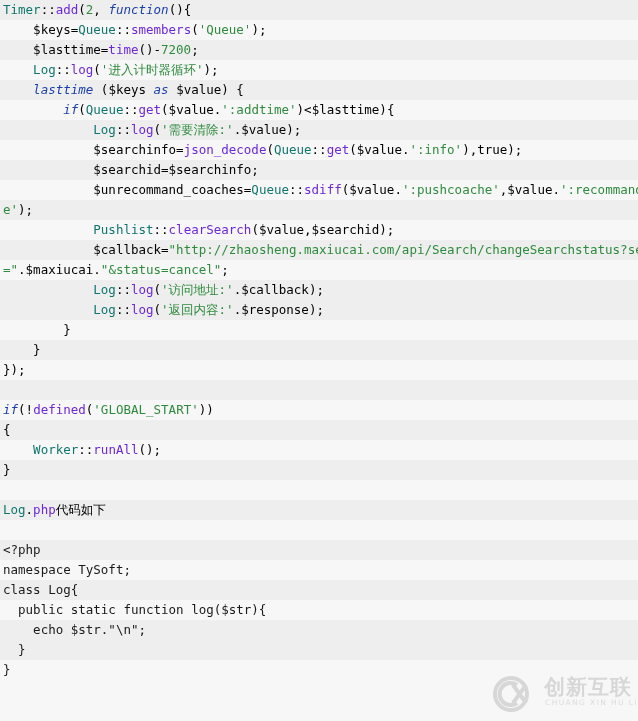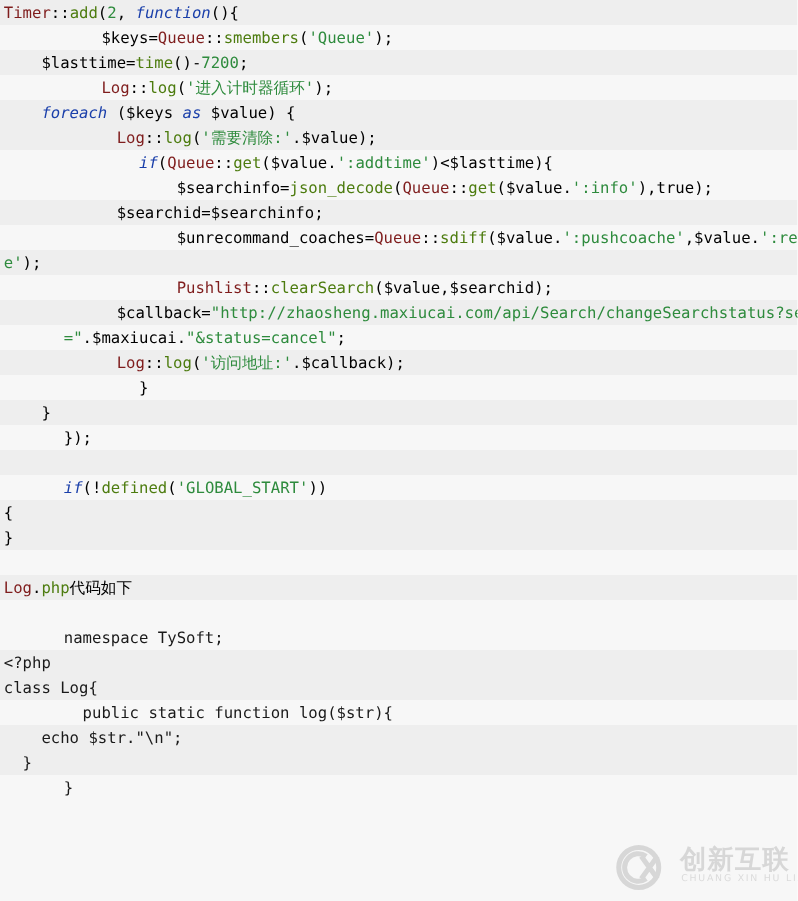--- a/index.html
+++ b/index.html
@@ -24,26 +24,26 @@
     height: 20px;
     line-height: 20px;
     padding-left: 3px;
     font-size: 12.5px;
     white-space: pre;
     color: #000000;
     letter-spacing: 0px;
     overflow: visible;
   }
   .code-line.odd  { background: #eeeeee; }
-  .code-line.even { background: #f7f7f7; margin-left: 48px; }
+  .code-line.even { background: #f7f7f7; }
 
   
   .t-plain  { color: #000000; }
-  .t-cls    { color: #7f1d1d; }   
-  .t-fn     { color: #4d7c0f; }   
+  .t-cls    { color: #0f766e; }   
+  .t-fn     { color: #6d28d9; }   
   .t-kw     { color: #1a3faa; font-style: italic; }   
   .t-str    { color: #2e8b3d; }   
   .t-num    { color: #2e8b3d; }
   .t-none   { color: #1a1a1a; }   
 
   #watermark {
     position: absolute;
     right: 6px;
     bottom: 2px;
     width: 142px;
@@ -81,43 +81,45 @@
 </style>
 </head>
 <body>
 
 <div id="code-listing">
   <div id="code-lines">
       <div class="code-line odd"><span class="t-cls">Timer</span><span class="t-plain">::</span><span class="t-fn">add</span><span class="t-plain">(</span><span class="t-num">2</span><span class="t-plain">, </span><span class="t-kw">function</span><span class="t-plain">(){</span></div>
       <div class="code-line even"><span class="t-plain">    $keys=</span><span class="t-cls">Queue</span><span class="t-plain">::</span><span class="t-fn">smembers</span><span class="t-plain">(</span><span class="t-str">'Queue'</span><span class="t-plain">);</span></div>
       <div class="code-line odd"><span class="t-plain">    $lasttime=</span><span class="t-fn">time</span><span class="t-plain">()-</span><span class="t-num">7200</span><span class="t-plain">;</span></div>
       <div class="code-line even"><span class="t-plain">    </span><span class="t-cls">Log</span><span class="t-plain">::</span><span class="t-fn">log</span><span class="t-plain">(</span><span class="t-str">'进入计时器循环'</span><span class="t-plain">);</span></div>
-      <div class="code-line odd"><span class="t-plain">    </span><span class="t-kw">foreach</span><span class="t-plain"> ($keys </span><span class="t-kw">as</span><span class="t-plain"> $value) {</span></div>
+      <div class="code-line odd"><span class="t-plain">    </span><span class="t-kw">lasttime</span><span class="t-plain"> ($keys </span><span class="t-kw">as</span><span class="t-plain"> $value) {</span></div>
+      <div class="code-line even"><span class="t-plain">        </span><span class="t-kw">if</span><span class="t-plain">(</span><span class="t-cls">Queue</span><span class="t-plain">::</span><span class="t-fn">get</span><span class="t-plain">($value.</span><span class="t-str">':addtime'</span><span class="t-plain">)&lt;$lasttime){</span></div>
       <div class="code-line odd"><span class="t-plain">            </span><span class="t-cls">Log</span><span class="t-plain">::</span><span class="t-fn">log</span><span class="t-plain">(</span><span class="t-str">'需要清除:'</span><span class="t-plain">.$value);</span></div>
-      <div class="code-line even"><span class="t-plain">        </span><span class="t-kw">if</span><span class="t-plain">(</span><span class="t-cls">Queue</span><span class="t-plain">::</span><span class="t-fn">get</span><span class="t-plain">($value.</span><span class="t-str">':addtime'</span><span class="t-plain">)&lt;$lasttime){</span></div>
       <div class="code-line even"><span class="t-plain">            $searchinfo=</span><span class="t-fn">json_decode</span><span class="t-plain">(</span><span class="t-cls">Queue</span><span class="t-plain">::</span><span class="t-fn">get</span><span class="t-plain">($value.</span><span class="t-str">':info'</span><span class="t-plain">),</span><span class="t-plain">true</span><span class="t-plain">);</span></div>
       <div class="code-line odd"><span class="t-plain">            $searchid=$searchinfo;</span></div>
       <div class="code-line even"><span class="t-plain">            $unrecommand_coaches=</span><span class="t-cls">Queue</span><span class="t-plain">::</span><span class="t-fn">sdiff</span><span class="t-plain">($value.</span><span class="t-str">':pushcoache'</span><span class="t-plain">,$value.</span><span class="t-str">':recommandcoach</span></div>
       <div class="code-line odd"><span class="t-str">e'</span><span class="t-plain">);</span></div>
       <div class="code-line even"><span class="t-plain">            </span><span class="t-cls">Pushlist</span><span class="t-plain">::</span><span class="t-fn">clearSearch</span><span class="t-plain">($value,$searchid);</span></div>
       <div class="code-line odd"><span class="t-plain">            $callback=</span><span class="t-str">"http://zhaosheng.maxiucai.com/api/Search/changeSearchstatus?searchid</span></div>
       <div class="code-line even"><span class="t-str">="</span><span class="t-plain">.$maxiucai.</span><span class="t-str">"&amp;status=cancel"</span><span class="t-plain">;</span></div>
       <div class="code-line odd"><span class="t-plain">            </span><span class="t-cls">Log</span><span class="t-plain">::</span><span class="t-fn">log</span><span class="t-plain">(</span><span class="t-str">'访问地址:'</span><span class="t-plain">.$callback);</span></div>
+      <div class="code-line odd"><span class="t-plain">            </span><span class="t-cls">Log</span><span class="t-plain">::</span><span class="t-fn">log</span><span class="t-plain">(</span><span class="t-str">'返回内容:'</span><span class="t-plain">.$response);</span></div>
       <div class="code-line even"><span class="t-plain">        }</span></div>
       <div class="code-line odd"><span class="t-plain">    }</span></div>
       <div class="code-line even"><span class="t-plain">});</span></div>
       <div class="code-line odd"><span class="t-plain"></span></div>
       <div class="code-line even"><span class="t-kw">if</span><span class="t-plain">(!</span><span class="t-fn">defined</span><span class="t-plain">(</span><span class="t-str">'GLOBAL_START'</span><span class="t-plain">))</span></div>
       <div class="code-line odd"><span class="t-plain">{</span></div>
+      <div class="code-line even"><span class="t-plain">    </span><span class="t-cls">Worker</span><span class="t-plain">::</span><span class="t-fn">runAll</span><span class="t-plain">();</span></div>
       <div class="code-line odd"><span class="t-plain">}</span></div>
       <div class="code-line even"><span class="t-plain"></span></div>
       <div class="code-line odd"><span class="t-cls">Log</span><span class="t-plain">.</span><span class="t-fn">php</span><span class="t-plain">代码如下</span></div>
       <div class="code-line even"><span class="t-plain"></span></div>
+      <div class="code-line odd"><span class="t-none">&lt;?php</span></div>
       <div class="code-line even"><span class="t-none">namespace TySoft;</span></div>
-      <div class="code-line odd"><span class="t-none">&lt;?php</span></div>
       <div class="code-line odd"><span class="t-none">class Log{</span></div>
       <div class="code-line even"><span class="t-none">  public static function log($str){</span></div>
       <div class="code-line odd"><span class="t-none">    echo $str.</span><span class="t-none">"\n"</span><span class="t-none">;</span></div>
       <div class="code-line odd"><span class="t-none">  }</span></div>
       <div class="code-line even"><span class="t-none">}</span></div>
     </div>
 
   <div id="watermark">
     <svg class="wm-mark" width="46" height="38" viewBox="0 0 46 38">
       <circle cx="19" cy="19" r="16" fill="none" stroke="#8f8f8f" stroke-width="4"></circle>

